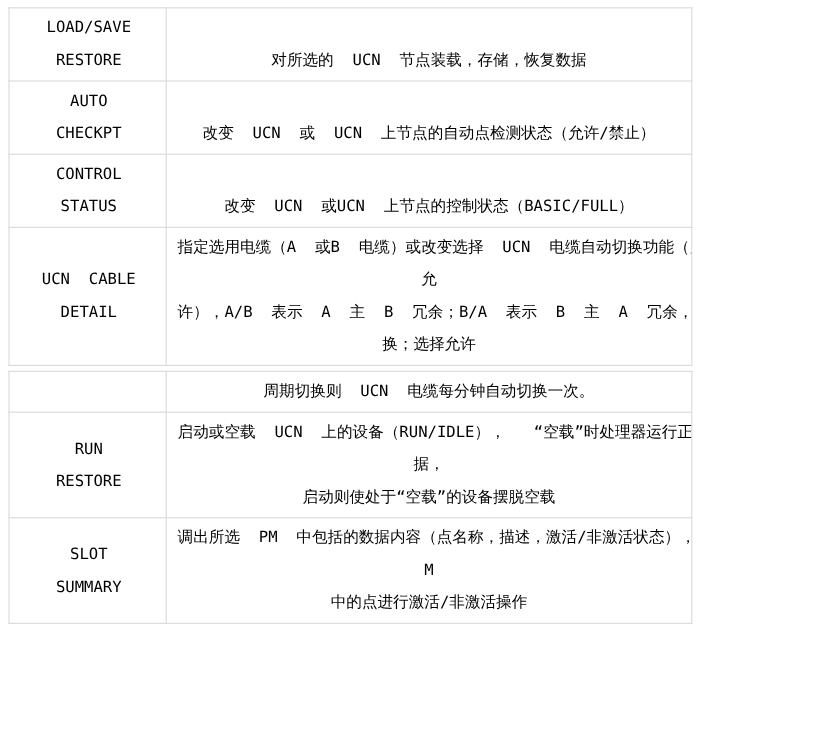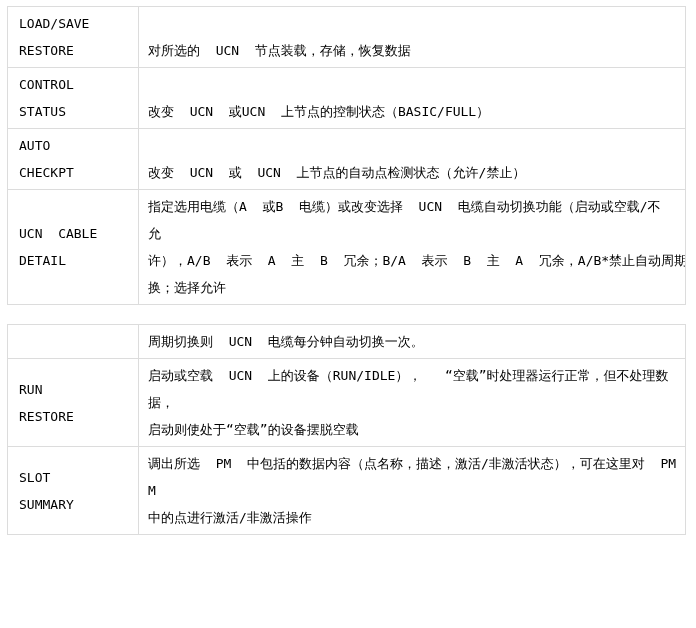--- a/index.html
+++ b/index.html
@@ -11,25 +11,26 @@
     width: 696px;
     height: 628px;
     box-sizing: border-box;
     padding: 6px 10px 8px 7px;
     background: #ffffff;
     font-family: "DejaVu Sans Mono", "DejaVu Sans", monospace;
     color: #000000;
   }
   table.func-table {
     border-collapse: collapse;
-    width: 679px;
+    width: 570px;
     table-layout: fixed;
+    text-align: center;
   }
   table.func-table + table.func-table {
-    margin-top: 19px;
+    margin-top: 4px;
   }
   td {
     border: 1px solid #dcdcdc;
     vertical-align: middle;
     padding: 3px 9px;
     font-size: 13px;
     line-height: 27px;
     white-space: pre;
     overflow: hidden;
     color: #000000;
@@ -47,30 +48,30 @@
 
   <table class="func-table">
     <tbody>
         <tr>
       <td class="cmd">LOAD/SAVE
 RESTORE</td>
       <td class="desc">
 对所选的  UCN  节点装载，存储，恢复数据</td>
     </tr>
     <tr>
+      <td class="cmd">AUTO
+CHECKPT</td>
+      <td class="desc">
+改变  UCN  或  UCN  上节点的自动点检测状态（允许/禁止）</td>
+    </tr>
+    <tr>
       <td class="cmd">CONTROL
 STATUS</td>
       <td class="desc">
 改变  UCN  或UCN  上节点的控制状态（BASIC/FULL）</td>
-    </tr>
-    <tr>
-      <td class="cmd">AUTO
-CHECKPT</td>
-      <td class="desc">
-改变  UCN  或  UCN  上节点的自动点检测状态（允许/禁止）</td>
     </tr>
     <tr>
       <td class="cmd">UCN  CABLE
 DETAIL</td>
       <td class="desc">指定选用电缆（A  或B  电缆）或改变选择  UCN  电缆自动切换功能（启动或空载/不
 允
 许），A/B  表示  A  主  B  冗余；B/A  表示  B  主  A  冗余，A/B*禁止自动周期切
 换；选择允许</td>
     </tr>
   </tbody>

